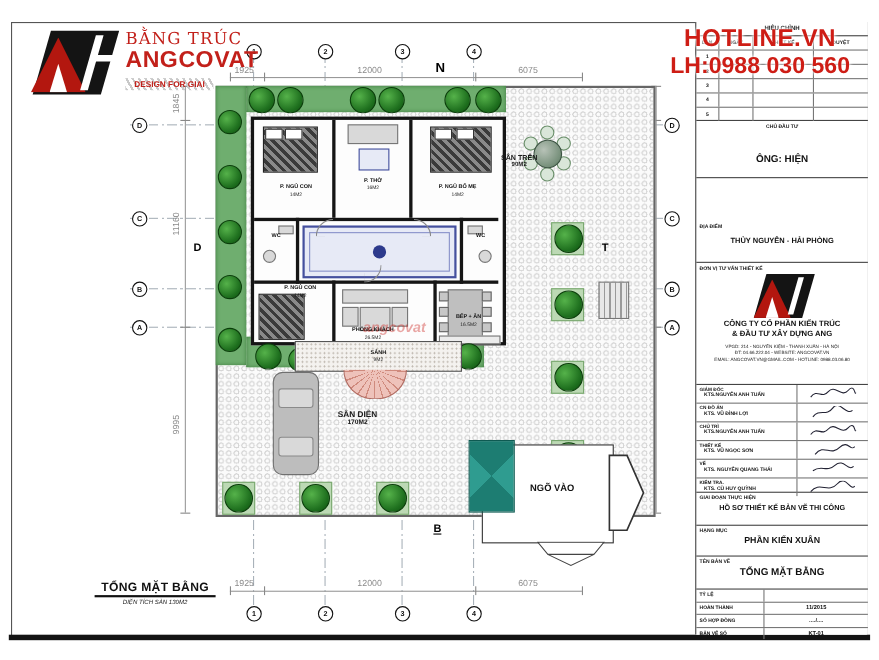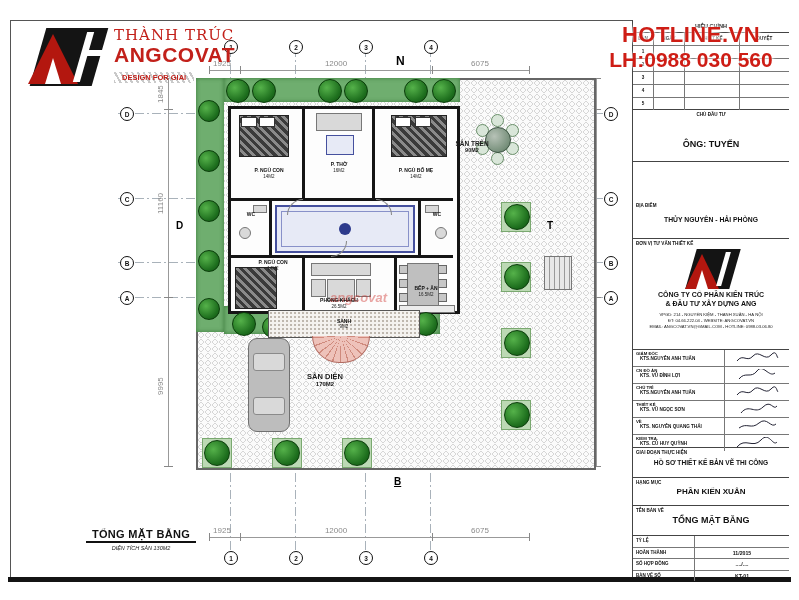--- a/index.html
+++ b/index.html
@@ -125,21 +125,21 @@
 
   <div class="abs logo">
     <div class="logo-mark">
       <div class="logo-black"></div>
       <div class="logo-red"></div>
       <div class="logo-red-hole"></div>
       <div class="logo-slash"></div>
       <div class="logo-notch"></div>
     </div>
     <div class="logo-text">
-      <div class="logo-kt">THÀNH TRÚC</div>
+      <div class="logo-kt">BẰNG TRÚC</div>
       <div class="logo-nm">ANGCOVAT</div>
       <div class="logo-tag">DESIGN FOR GIAI</div>
     </div>
   </div>
 
   <div class="abs contact">
     <div class="l1">HOTLINE.VN</div>
     <div class="l2">LH:0988 030 560</div>
   </div>
 
@@ -287,20 +287,32 @@
   </div>
   <div class="yardlbl" style="left:280px;top:372px;width:90px;font-size:7.5px">
     <div>SÂN DIỆN</div>
     <div style="font-size:6px">170M2</div>
   </div>
   <div class="abs car">
     <div class="win" style="top:14px"></div>
     <div class="win" style="top:58px"></div>
   </div>
 
+  <div class="abs entrance">
+    <div class="ent-main"></div>
+    <svg width="36" height="84" style="position:absolute;left:114px;top:4px">
+      <polygon points="2,8 18,8 33,42 18,76 2,76" fill="#fff" stroke="#333" stroke-width="1.5"></polygon>
+    </svg>
+    <svg width="62" height="24" style="position:absolute;left:50px;top:90px">
+      <polygon points="1,1 61,1 52,12 31,22 10,12" fill="#fff" stroke="#444" stroke-width="1"></polygon>
+      <line x1="10" y1="12" x2="52" y2="12" stroke="#444" stroke-width="1"></line>
+    </svg>
+    <div class="gate"></div>
+    <div class="ent-lbl">NGÕ VÀO</div>
+  </div>
 
   <div class="abs watermark">angcovat</div>
 
   <div class="dimline-h" style="left:209px;top:70px;width:320px"></div>
   <div class="tickv" style="left:209px;top:66px"></div>
   <div class="tickv" style="left:240px;top:66px"></div>
   <div class="tickv" style="left:432px;top:66px"></div>
   <div class="tickv" style="left:529px;top:66px"></div>
   <div class="dimtxt" style="left:196px;top:59px;width:52px">1925</div>
   <div class="dimtxt" style="left:286px;top:59px;width:100px">12000</div>
@@ -394,21 +406,21 @@
       <div class="rev-row" style="border-bottom:none">
         <span class="rc1">5</span>
         <span class="rc2"></span>
         <span class="rc3"></span>
         <span class="rc4"></span>
       </div>
     </div>
 
     <div class="sec" style="top:90px;height:52px">
       <div class="lab" style="text-align:center">CHỦ ĐẦU TƯ</div>
-      <div class="val" style="margin-top:22px;font-size:9px">ÔNG:  TUYẾN</div>
+      <div class="val" style="margin-top:22px;font-size:9px">ÔNG:  HIỆN</div>
     </div>
     <div class="sec" style="top:181px;height:38px">
       <div class="lab">ĐỊA ĐIỂM</div>
       <div class="val" style="margin-top:8px;font-size:6.8px">THỦY NGUYÊN - HẢI PHÒNG</div>
     </div>
     <div class="sec" style="top:219px;height:111px">
       <div class="lab">ĐƠN VỊ TƯ VẤN THIẾT KẾ</div>
       <div class="tb-logo">
         <div class="b"></div>
         <div class="r"></div>

